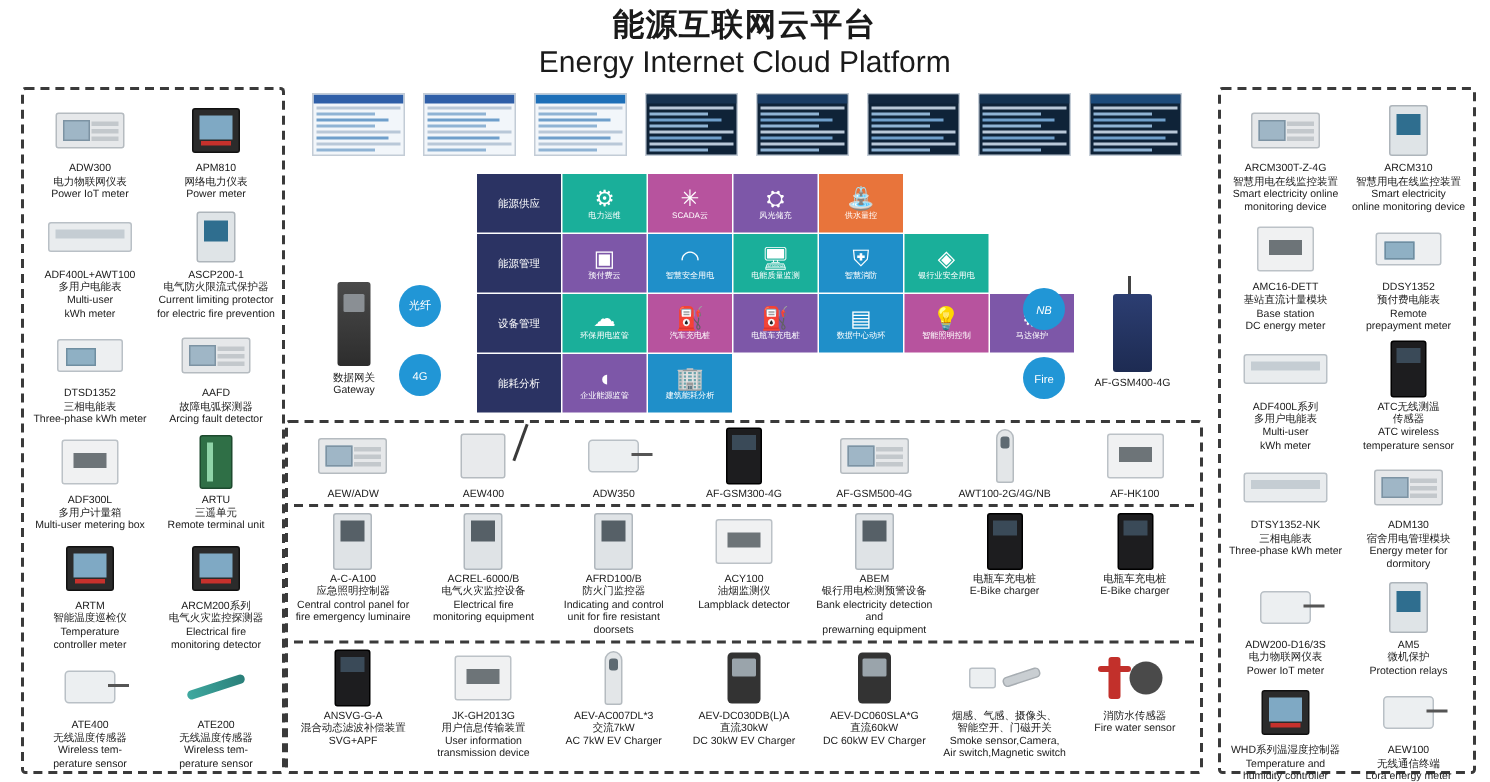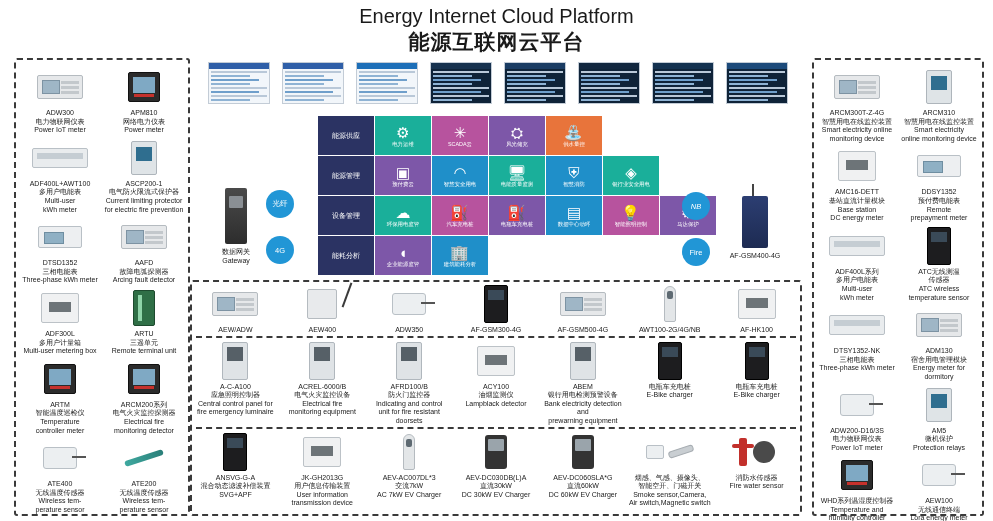--- a/index.html
+++ b/index.html
@@ -309,22 +309,22 @@
     border-radius: 3px; transform: rotate(-18deg);
   }
   .pic-circle-dark {
     width: 22px; height: 22px; border-radius: 50%; background: #4a4a4a;
   }
 </style>
 </head>
 <body>
 
 <div id="title-block">
+  <div id="title-cn">能源互联网云平台</div>
   <div id="title-en">Energy Internet Cloud Platform</div>
-  <div id="title-cn">能源互联网云平台</div>
 </div>
 
 <div id="left-panel" class="side-panel">
   <div class="dev-grid" id="left-grid">
       <div class="dev-cell">
         <div class="dev-img">
           <span class="pic pic-din"></span>
         </div>
         <div class="dev-txt">
           <div class="dev-model">ADW300</div>

